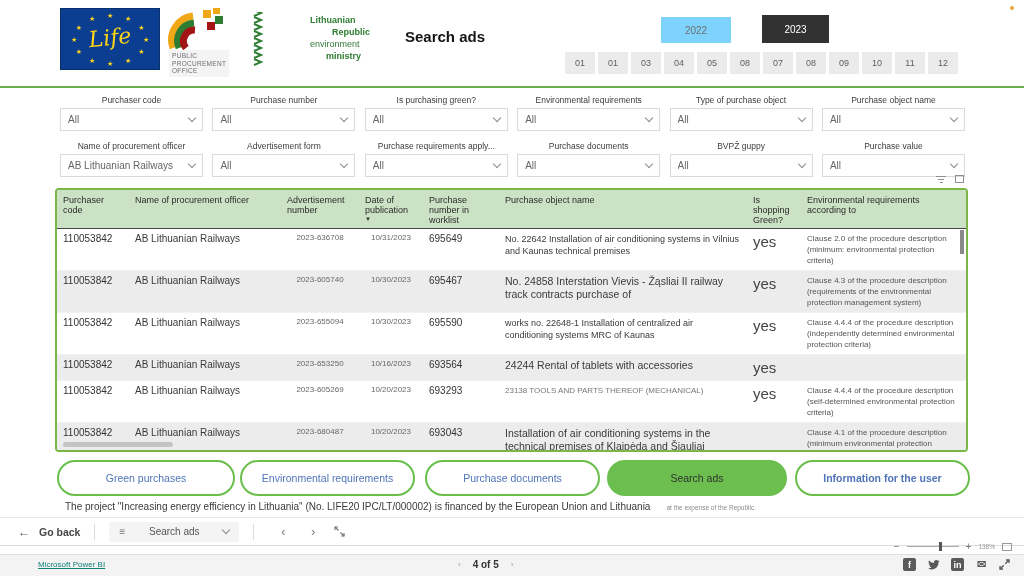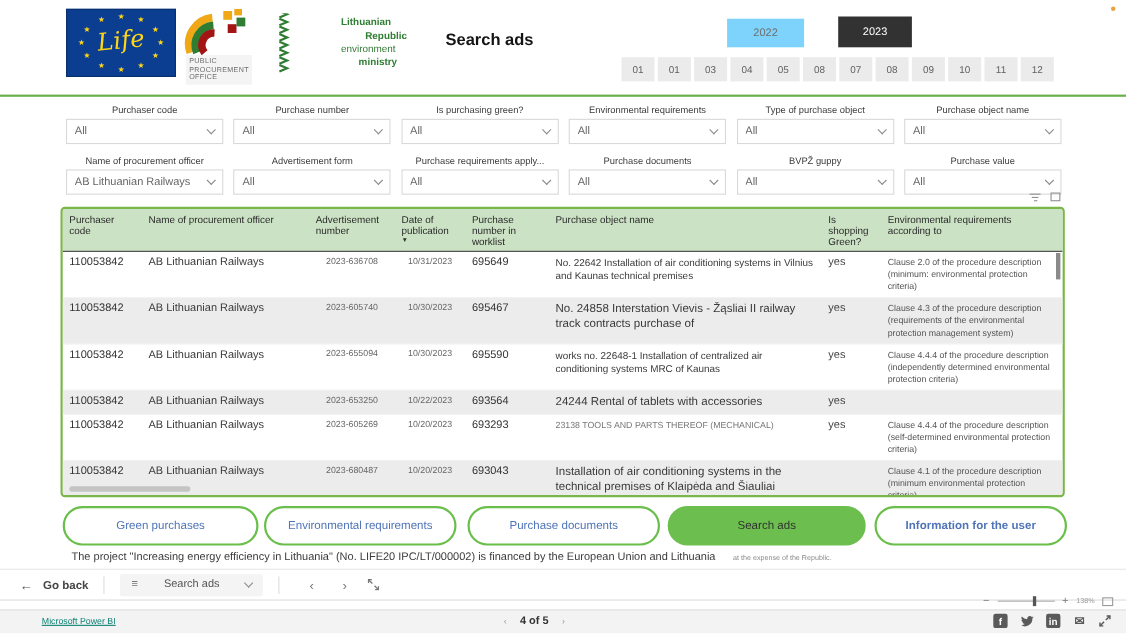--- a/index.html
+++ b/index.html
@@ -67,21 +67,21 @@
   .tbody .trow { border-bottom:1px solid #f2f2f2; }
   .tbody .trow.alt { background:#ececec; }
   .c-code { font-size:10px; color:#333; }
   .c-off  { font-size:10px; color:#3a3a3a; }
   .c-adv  { font-size:8px; color:#666; text-align:center; }
   .c-date { font-size:8px; color:#666; text-align:center; }
   .c-num  { font-size:10px; color:#333; }
   .c-obj  { font-size:9px; color:#3a3a3a; line-height:12px; }
   .c-obj.lg { font-size:10.5px; line-height:13px; }
   .c-obj.sm { font-size:8px; color:#777; }
-  .c-green{ font-size:10px; color:#444; }
+  .c-green{ font-size:15px; color:#444; }
   .c-env  { font-size:8px; color:#555; line-height:11px; }
   .hscroll { position:absolute; left:6px; bottom:3px; width:110px; height:5px;
     border-radius:3px; background:#c4c4c4; }
   .vscroll { position:absolute; right:2px; top:40px; width:4px; height:24px; background:#8a8a8a; }
 
   
   .navbtns { position:absolute; left:0; top:460px; width:1024px; height:36px; }
   .navbtn { position:absolute; height:36px; border:2px solid #6abf4b; border-radius:18px;
     background:#fff; color:#4f74b8; font-size:10.5px; display:flex; align-items:center;
     justify-content:center; cursor:pointer; }
@@ -343,21 +343,21 @@
           <div class="tcell c-date">10/30/2023</div>
           <div class="tcell c-num">695590</div>
           <div class="tcell c-obj">works no. 22648-1 Installation of centralized air conditioning systems MRC of Kaunas</div>
           <div class="tcell c-green">yes</div>
           <div class="tcell c-env">Clause 4.4.4 of the procedure description (independently determined environmental protection criteria)</div>
         </div>
         <div class="trow alt">
           <div class="tcell c-code">110053842</div>
           <div class="tcell c-off">AB Lithuanian Railways</div>
           <div class="tcell c-adv">2023-653250</div>
-          <div class="tcell c-date">10/22/2023</div>
+          <div class="tcell c-date">10/16/2023</div>
           <div class="tcell c-num">693564</div>
           <div class="tcell c-obj lg">24244 Rental of tablets with accessories</div>
           <div class="tcell c-green">yes</div>
         </div>
         <div class="trow">
           <div class="tcell c-code">110053842</div>
           <div class="tcell c-off">AB Lithuanian Railways</div>
           <div class="tcell c-adv">2023-605269</div>
           <div class="tcell c-date">10/20/2023</div>
           <div class="tcell c-num">693293</div>

